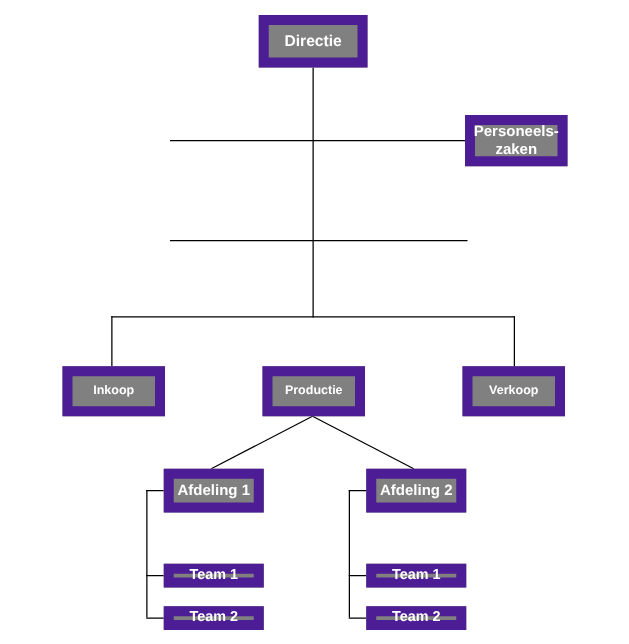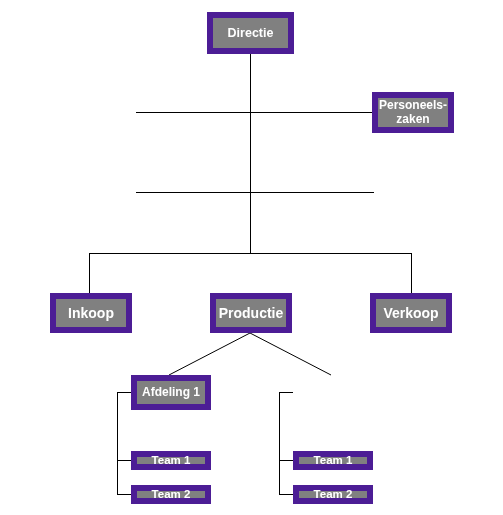--- a/index.html
+++ b/index.html
@@ -16,34 +16,34 @@
     width: 503px;
     height: 515px;
     background: #ffffff;
     overflow: hidden;
   }
   
   .node {
     position: absolute;
     box-sizing: border-box;
     background: #808080;
-    border: 6px solid #4c1d95;
+    border: 8px solid #4c1d95;
     color: #ffffff;
     font-weight: bold;
     display: flex;
     align-items: center;
     justify-content: center;
     text-align: center;
     line-height: 1.15;
     z-index: 3;
     -webkit-font-smoothing: antialiased;
   }
   .node.level-1 { font-size: 12.5px; }
   .node.level-2 { font-size: 12px; }
-  .node.level-3 { font-size: 14px; }
+  .node.level-3 { font-size: 10px; }
   .node.level-4 { font-size: 12px; }
   .node.level-5 { font-size: 11.5px; }
   .node.align-left {
     justify-content: flex-start;
     text-align: left;
     padding-left: 4px;
   }
   .node .label-line { display: block; white-space: nowrap; }
 
   
@@ -117,20 +117,23 @@
   </div>
 
   <div class="node level-3" style="left:370px; top:293px; width:82px; height:40px;">
     <span class="label-line">Verkoop</span>
   </div>
 
   <div class="node level-4" style="left:131px; top:375px; width:80px; height:35px;">
     <span class="label-line">Afdeling 1</span>
   </div>
 
+  <div class="node level-4" style="left:293px; top:375px; width:80px; height:35px;">
+    <span class="label-line">Afdeling 2</span>
+  </div>
 
   <div class="node level-5" style="left:131px; top:451px; width:80px; height:19px;">
     <span class="label-line">Team 1</span>
   </div>
 
   <div class="node level-5" style="left:131px; top:485px; width:80px; height:19px;">
     <span class="label-line">Team 2</span>
   </div>
 
   <div class="node level-5" style="left:293px; top:451px; width:80px; height:19px;">

